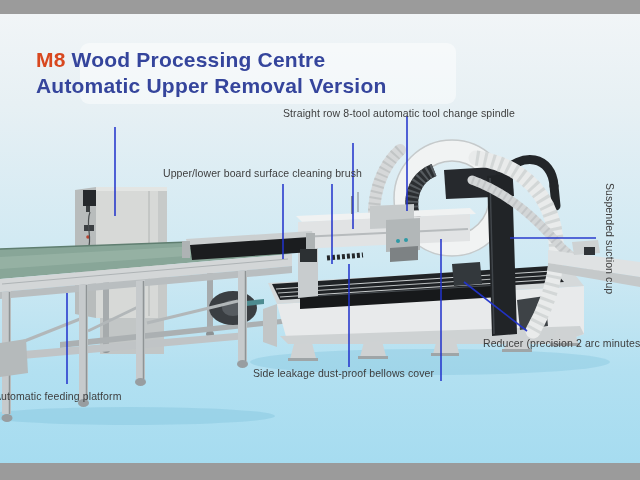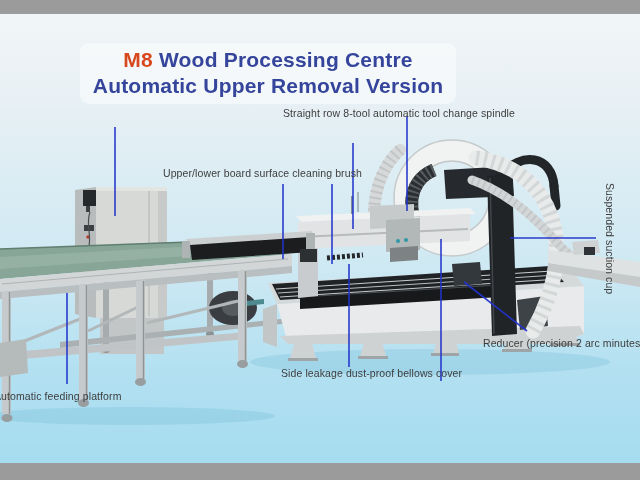--- a/index.html
+++ b/index.html
@@ -13,35 +13,35 @@
   }
   .bar{position:absolute;left:0;width:640px;background:#9b9b9b;z-index:30;}
   .bar-top{top:0;height:14px;}
   .bar-bottom{top:463px;height:17px;}
   .machine{position:absolute;left:0;top:0;z-index:5;}
   .title-card{
     position:absolute;left:80px;top:43px;width:376px;height:61px;
     background:rgba(255,255,255,.48);border-radius:9px;z-index:8;
   }
   .title{
-    position:absolute;left:36px;top:47px;width:464px;text-align:center;z-index:10;
+    position:absolute;left:36px;top:47px;width:464px;z-index:10;
     font-weight:700;font-size:21px;line-height:26px;color:#35459c;letter-spacing:.2px;
   }
   .title .model{color:#d8481f;}
   .label{
     position:absolute;z-index:20;font-size:10.5px;line-height:13px;
     color:#3d3d3d;white-space:nowrap;letter-spacing:.1px;
   }
   .lbl-control{left:16px;top:110px;}
   .lbl-spindle{left:283px;top:107px;}
   .lbl-suction{left:266px;top:128px;}
   .lbl-brush{left:163px;top:167px;}
   .lbl-cup{left:616px;top:183px;transform:rotate(90deg);transform-origin:0 0;}
   .lbl-reducer{left:483px;top:337px;}
-  .lbl-bellows{left:253px;top:367px;margin-left:28px;}
+  .lbl-bellows{left:253px;top:367px;}
   .lbl-guide{left:390px;top:384px;}
   .lbl-feeding{left:-6px;top:390px;}
 </style>
 </head>
 <body>
 
 <div class="stage">
   <div class="bg"></div>
 
   <svg class="machine" width="640" height="480" viewBox="0 0 640 480">

